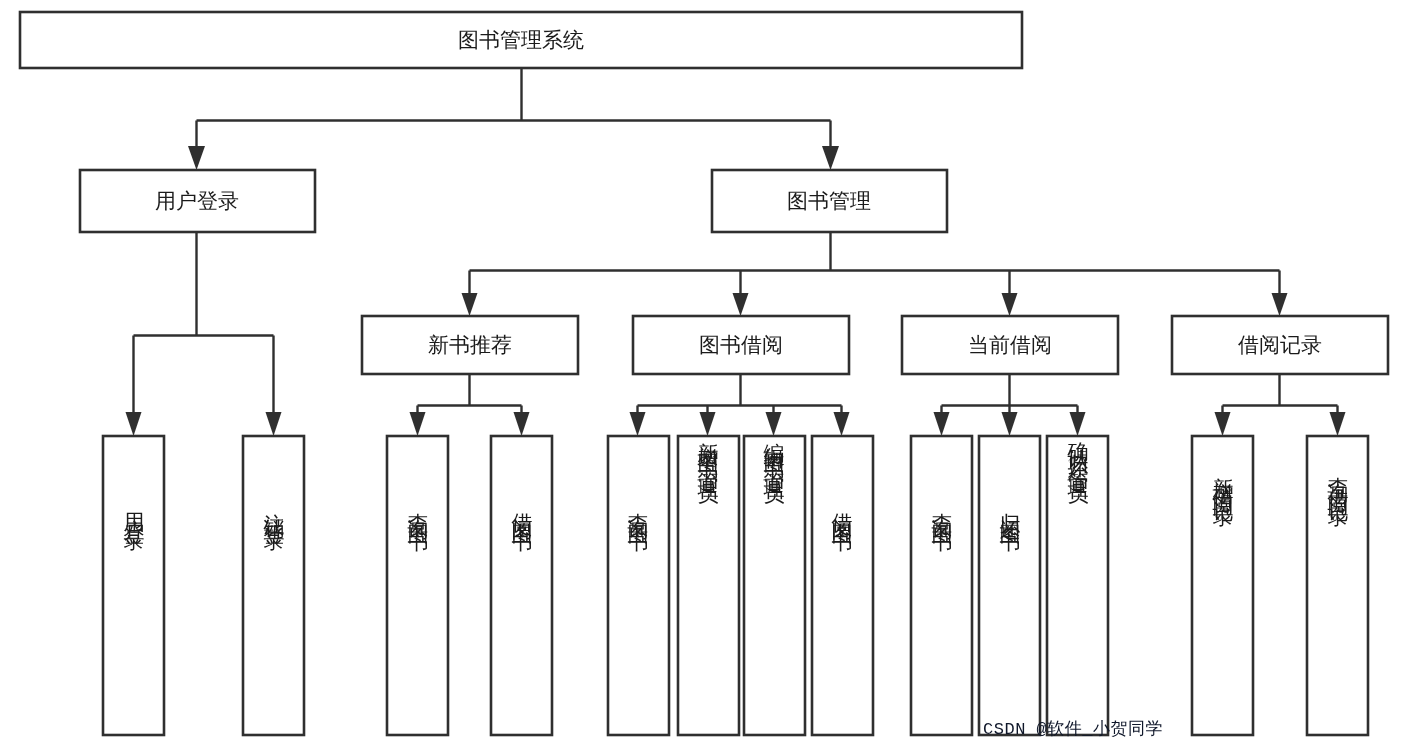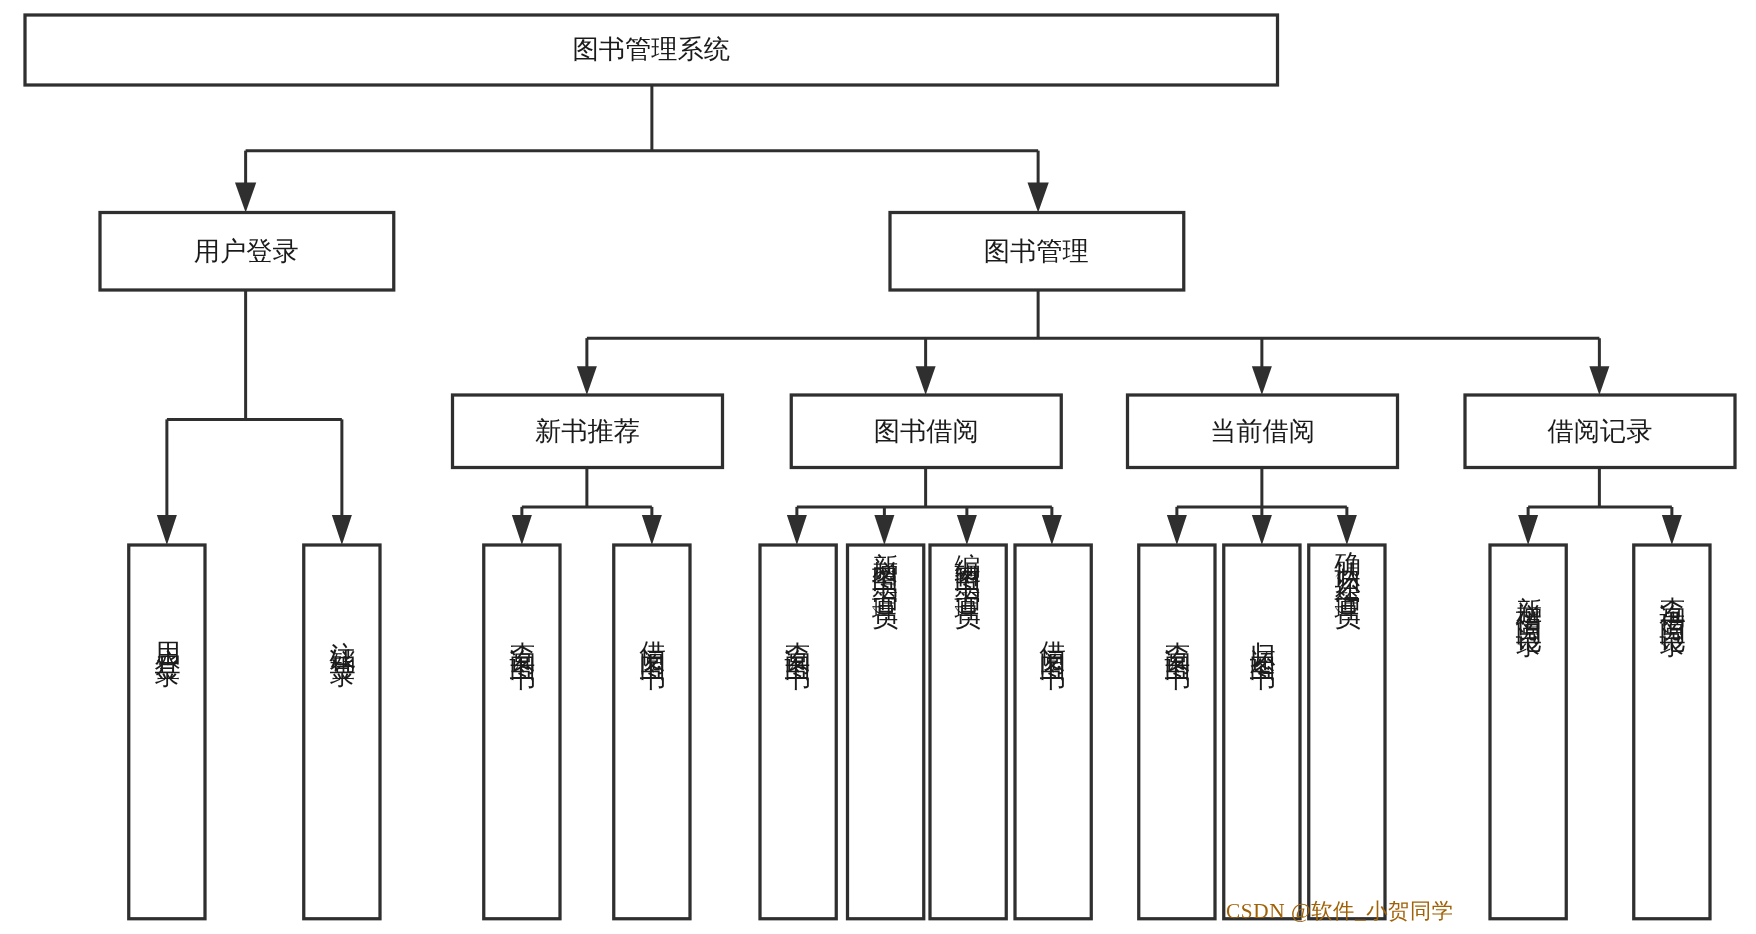--- a/index.html
+++ b/index.html
@@ -52,23 +52,23 @@
     stroke-linecap: butt;
   }
   .edge-arrow {
     fill: #2f2f2f;
     stroke: none;
   }
   .watermark-text {
     position: absolute;
     right: 12px;
     bottom: 7px;
-    font-family: Liberation Serif, serif;
+    font-family: Liberation Mono, monospace;
     font-size: 17px;
-    color: #a16207;
+    color: #0f172a;
     white-space: nowrap;
     letter-spacing: 0.5px;
     user-select: none;
   }
 </style>
 </head>
 <body>
 
 <div id="diagram-root">
 

